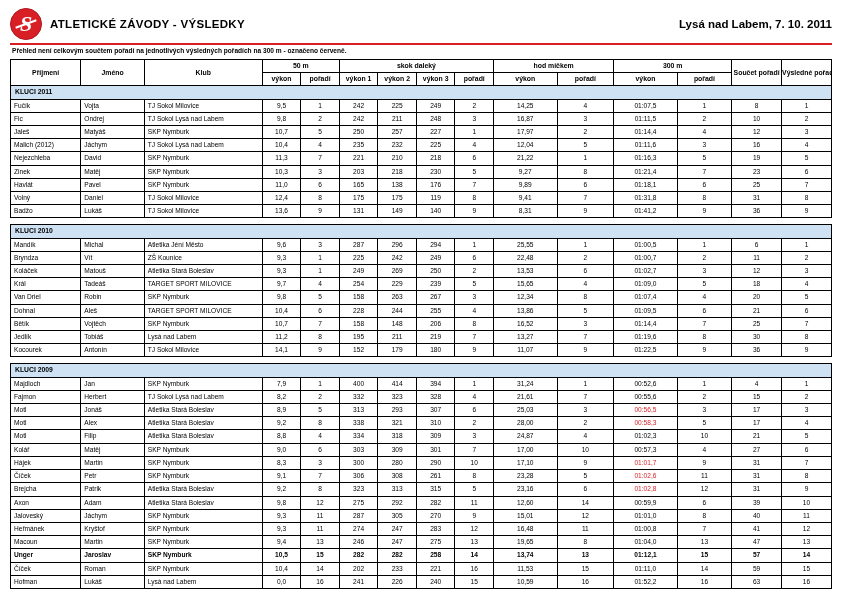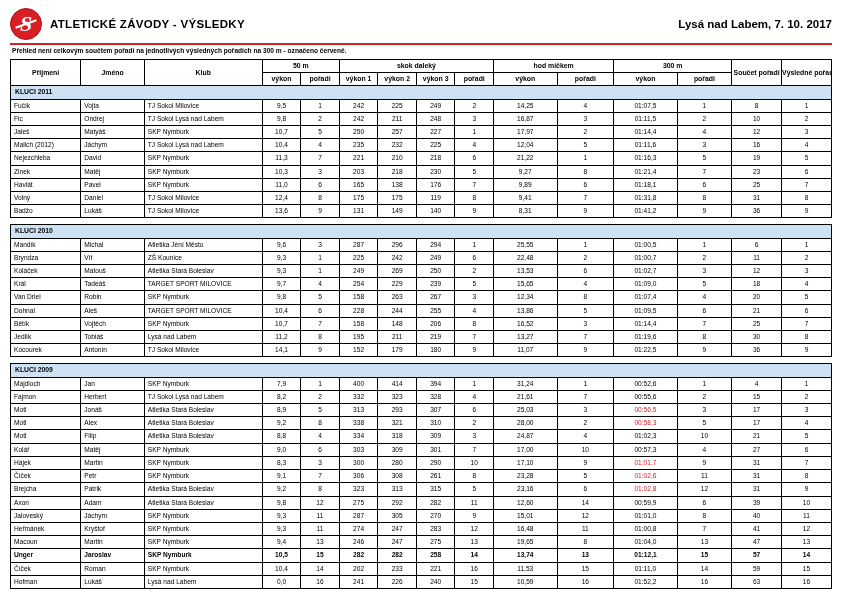--- a/index.html
+++ b/index.html
@@ -56,21 +56,21 @@
 <body>
 
 <div class="page">
 
   <div class="hdr">
     <div class="logo">
       <div class="s">S</div>
       <div class="bar"></div>
     </div>
     <div class="hdr-title">ATLETICKÉ ZÁVODY - VÝSLEDKY</div>
-    <div class="hdr-right">Lysá nad Labem, 7. 10. 2017</div>
+    <div class="hdr-right">Lysá nad Labem, 7. 10. 2011</div>
   </div>
 
   <div class="rule"></div>
   <div class="subtitle">Přehled není celkovým součtem pořadí na jednotlivých výsledných pořadích na 300 m - označeno červeně.</div>
 
   <table>
     <colgroup>
       <col class="c0">
         <col class="c1">
         <col class="c2">

